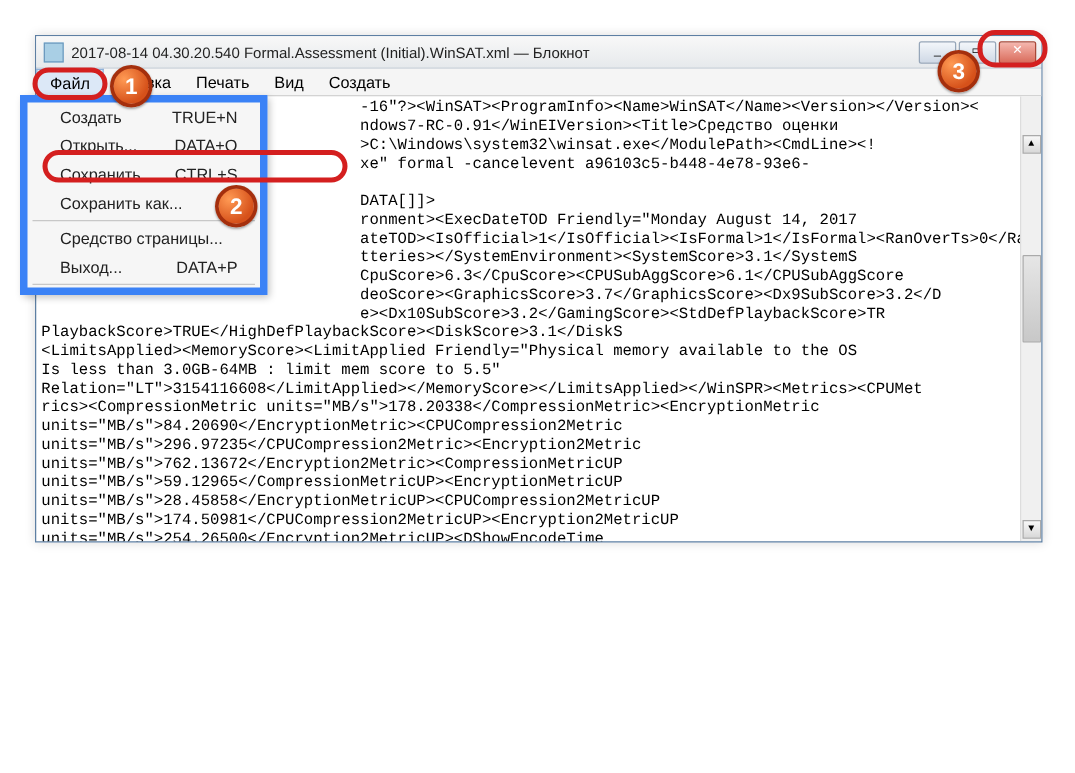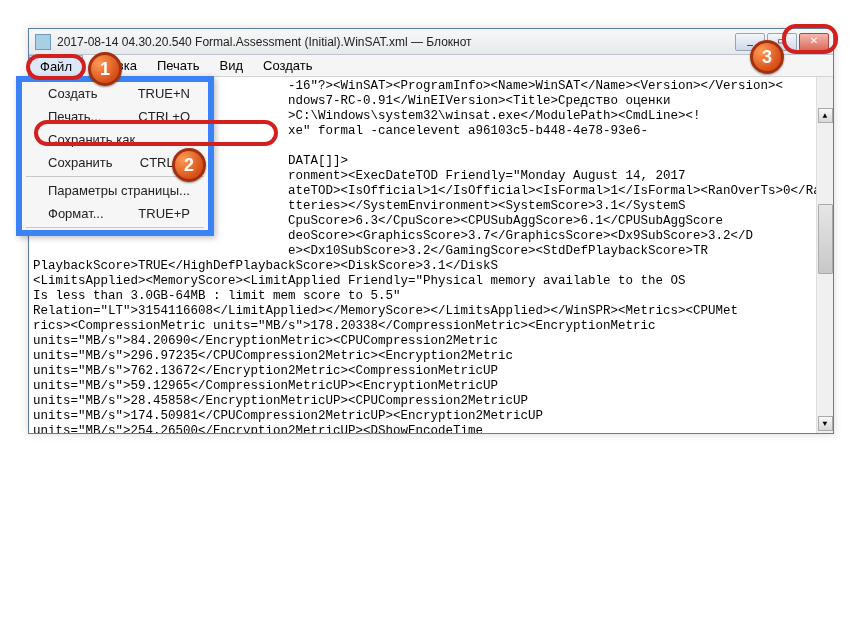--- a/index.html
+++ b/index.html
@@ -230,39 +230,39 @@
     </div>
   </div>
 </div>
 
 <div class="dropdown">
   <div class="dropdown-item">
     <span>Создать</span>
     <span>TRUE+N</span>
   </div>
   <div class="dropdown-item">
-    <span>Печать...</span>
-    <span>CTRL+O</span>
+    <span>Открыть...</span>
+    <span>DATA+O</span>
+  </div>
+  <div class="dropdown-item">
+    <span>Сохранить</span>
+    <span>CTRL+S</span>
   </div>
   <div class="dropdown-item">
     <span>Сохранить как...</span>
     <span></span>
   </div>
-  <div class="dropdown-item">
-    <span>Сохранить</span>
-    <span>CTRL+S</span>
-  </div>
   <div class="dropdown-sep"></div>
   <div class="dropdown-item">
-    <span>Параметры страницы...</span>
+    <span>Средство страницы...</span>
     <span></span>
   </div>
   <div class="dropdown-item">
-    <span>Формат...</span>
-    <span>TRUE+P</span>
+    <span>Выход...</span>
+    <span>DATA+P</span>
   </div>
   <div class="dropdown-sep"></div>
 </div>
 
 <div class="callout" style="left:26px; top:54px; width:60px; height:26px;"></div>
 <div class="callout" style="left:34px; top:120px; width:244px; height:26px;"></div>
 <div class="callout" style="left:782px; top:24px; width:56px; height:30px;"></div>
 
 <div class="badge" style="left:88px; top:52px;">1</div>
 <div class="badge" style="left:172px; top:148px;">2</div>

